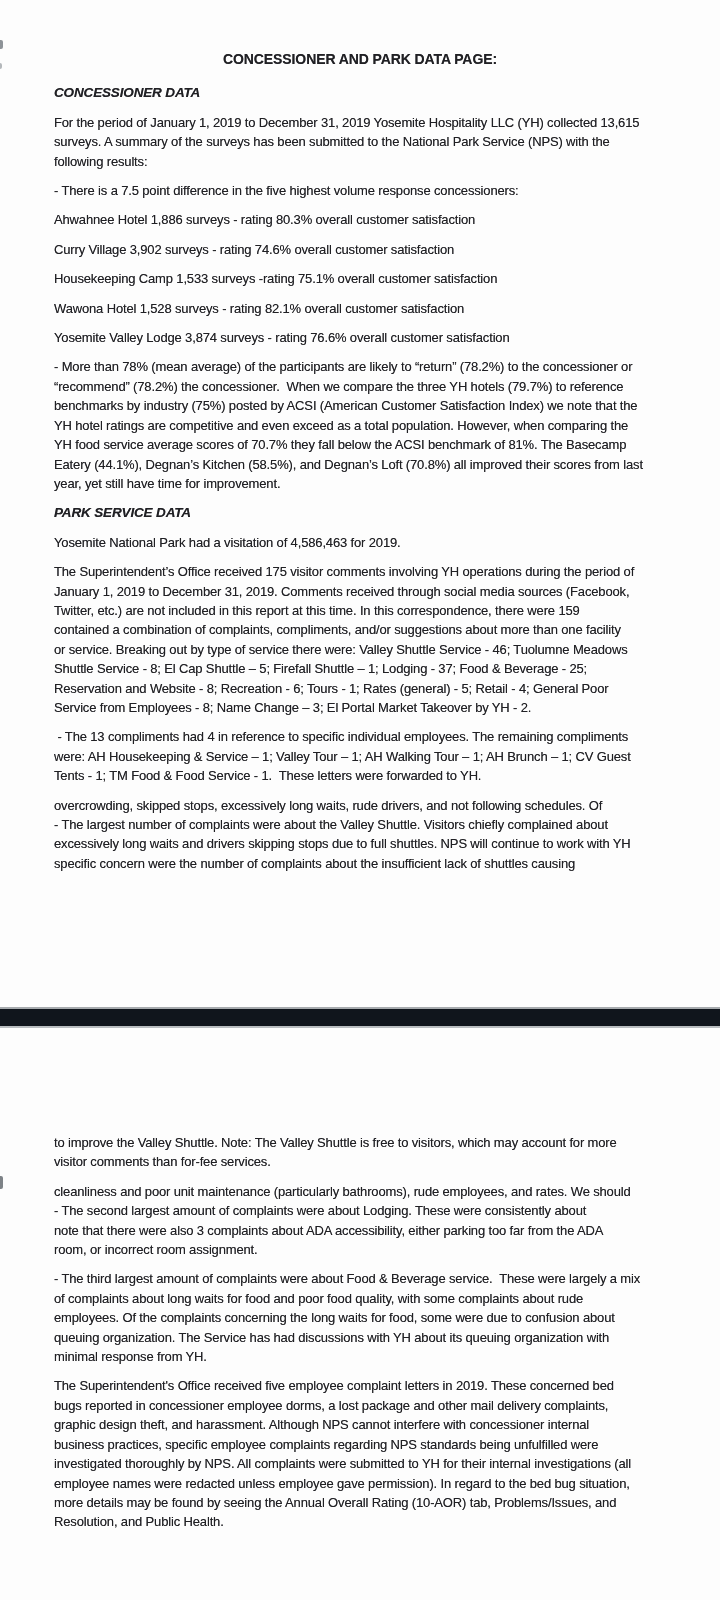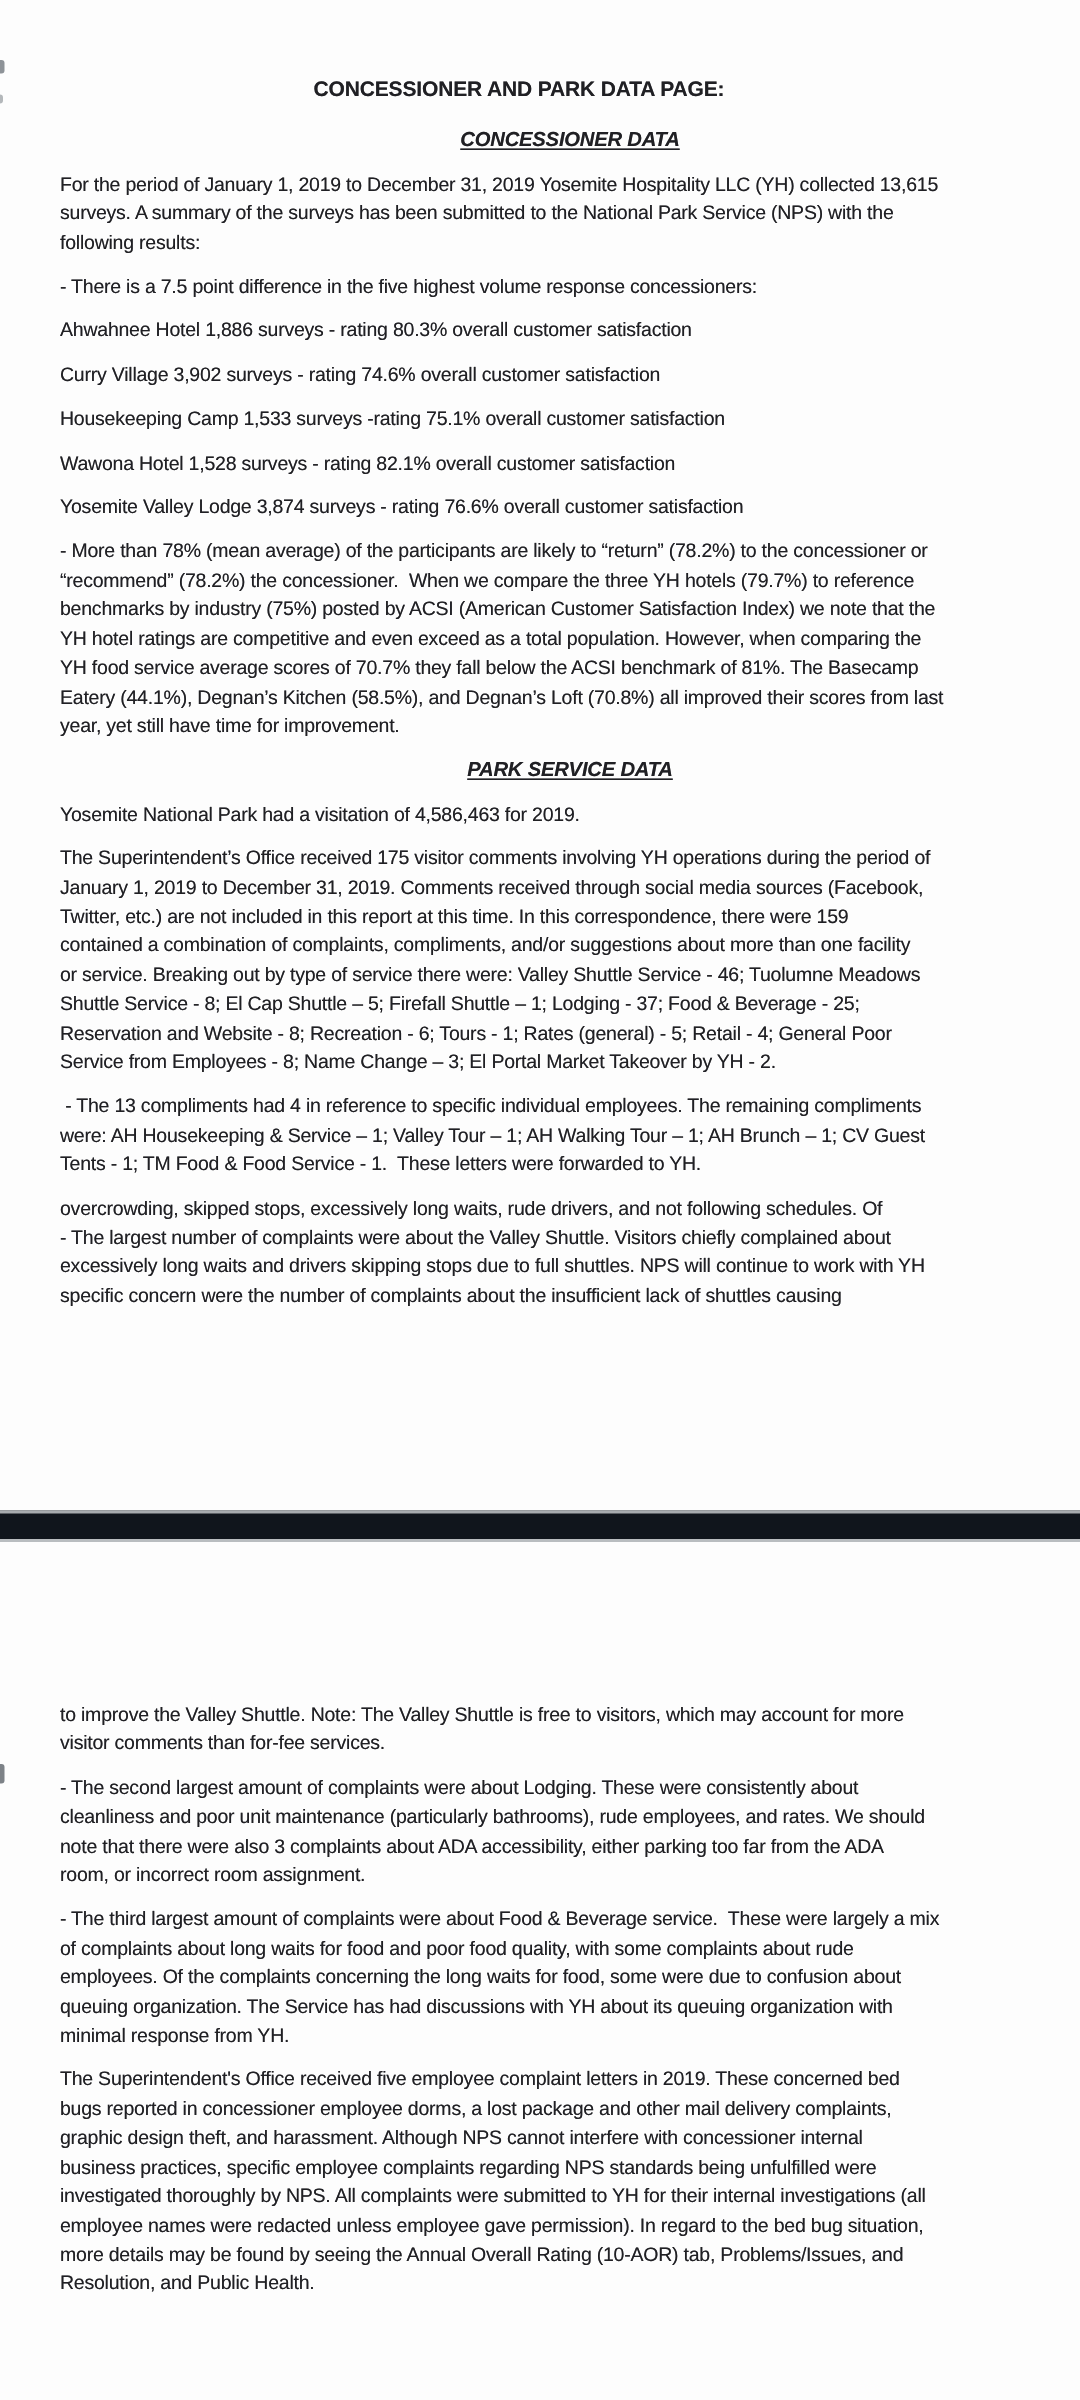--- a/index.html
+++ b/index.html
@@ -18,20 +18,21 @@
   .viewer {
     width: 720px;
     height: 1600px;
     position: relative;
   }
   .page {
     box-sizing: border-box;
     background: #fdfdfd;
     padding-left: 40px;
     overflow: hidden;
+    margin-left: 14px;
   }
   .page-1 {
     height: 1007px;
     padding-top: 50px;
   }
   .page-2 {
     height: 572px;
     padding-top: 105px;
   }
   .page-separator {
@@ -59,23 +60,21 @@
   }
   .block-title .line {
     font-weight: 700;
     font-size: 14px;
     letter-spacing: -0.1px;
   }
   .block-heading .line {
     font-weight: 700;
     font-style: italic;
     font-size: 13.5px;
-    text-decoration: underline;
     text-underline-offset: 2px;
-    text-align: center;
   }
   .scan-artifact {
     position: absolute;
     left: 0;
     border-radius: 0 2px 2px 0;
   }
   .artifact-1 { top: 40px; width: 3px; height: 9px; background: #8e9398; }
   .artifact-2 { top: 63px; width: 2px; height: 6px; background: #b4b8bb; }
   .artifact-3 { top: 1176px; width: 3px; height: 13px; background: #7d8287; }
 </style>
@@ -150,22 +149,22 @@
         <div class="line">specific concern were the number of complaints about the insufficient lack of shuttles causing</div>
       </div>
     </section>
   <div class="page-separator" style="background: rgb(16, 21, 28); border-top-color: rgb(167, 171, 174);"></div>
   <section class="page page-2">
       <div class="block block-paragraph">
         <div class="line">to improve the Valley Shuttle. Note: The Valley Shuttle is free to visitors, which may account for more</div>
         <div class="line">visitor comments than for-fee services.</div>
       </div>
       <div class="block block-paragraph">
+        <div class="line">cleanliness and poor unit maintenance (particularly bathrooms), rude employees, and rates. We should</div>
         <div class="line">- The second largest amount of complaints were about Lodging. These were consistently about</div>
-        <div class="line">cleanliness and poor unit maintenance (particularly bathrooms), rude employees, and rates. We should</div>
         <div class="line">note that there were also 3 complaints about ADA accessibility, either parking too far from the ADA</div>
         <div class="line">room, or incorrect room assignment.</div>
       </div>
       <div class="block block-paragraph">
         <div class="line">- The third largest amount of complaints were about Food &amp; Beverage service.  These were largely a mix</div>
         <div class="line">of complaints about long waits for food and poor food quality, with some complaints about rude</div>
         <div class="line">employees. Of the complaints concerning the long waits for food, some were due to confusion about</div>
         <div class="line">queuing organization. The Service has had discussions with YH about its queuing organization with</div>
         <div class="line">minimal response from YH.</div>
       </div>

